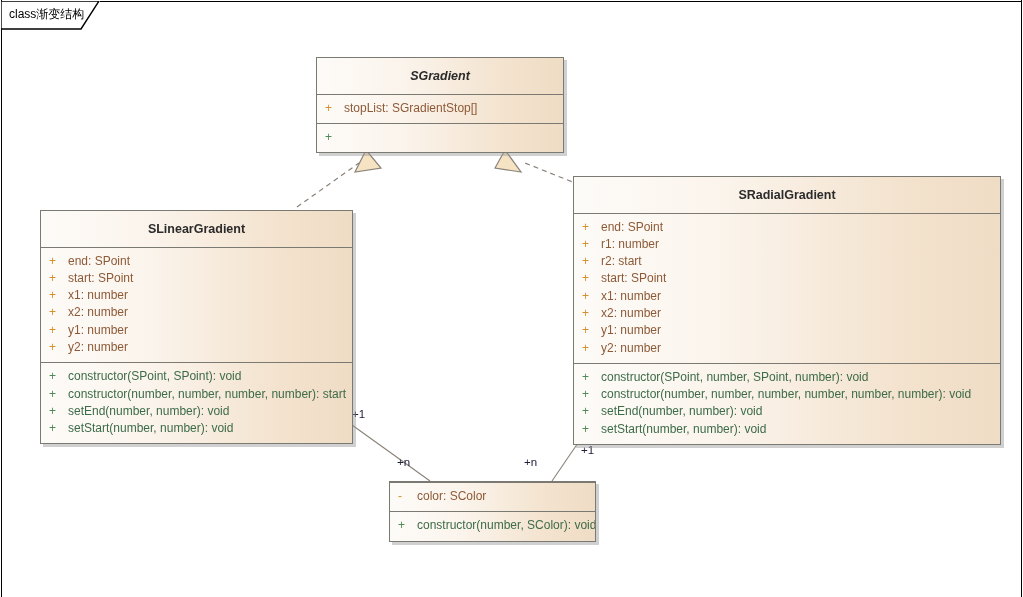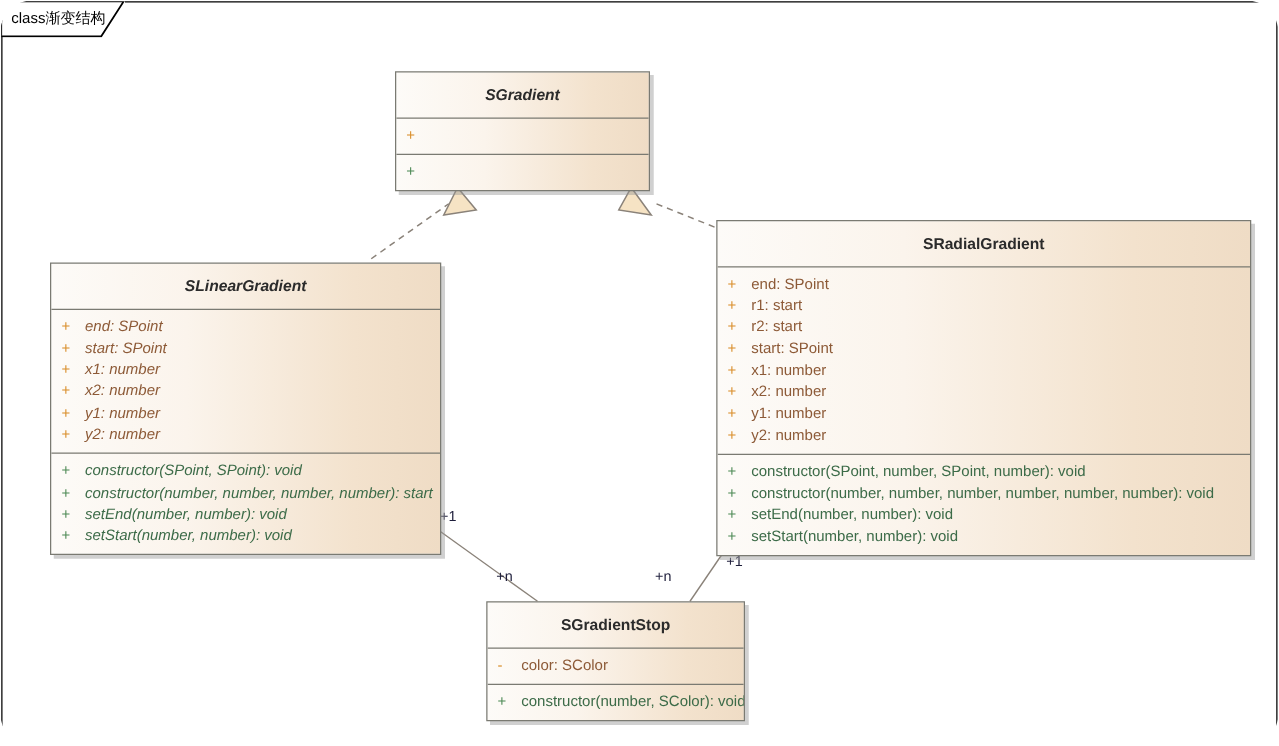--- a/index.html
+++ b/index.html
@@ -7,21 +7,20 @@
     padding: 0;
     background: #ffffff;
     font-family: "Liberation Sans", "DejaVu Sans", sans-serif;
   }
   #canvas {
     position: relative;
     width: 1023px;
     height: 597px;
     background: #ffffff;
     overflow: hidden;
-    border-radius: 27px;
   }
 
   
   .frame-border-left {
     position: absolute;
     left: 1px; top: 0; width: 1px; height: 597px;
     background: #000000;
   }
   .frame-border-right {
     position: absolute;
@@ -143,37 +142,38 @@
     <g>
       <line x1="580" y1="440" x2="552" y2="481" stroke="#8a8279" stroke-width="1.1"></line>
     </g>
   </svg>
 
   <div class="edge-label" style="left:352px; top:408px;">+1</div>
   <div class="edge-label" style="left:397px; top:456px;">+n</div>
   <div class="edge-label" style="left:524px; top:456px;">+n</div>
   <div class="edge-label" style="left:581px; top:444px;">+1</div>
 
-  <div class="uml-class" style="left:316px; top:57px; width:204px;">
+  <div class="uml-class" style="left:316px; top:57px; width:248px;">
     <div class="uml-title abstract">SGradient</div>
     <div class="uml-sep"></div>
     <div class="uml-section">
       <div class="uml-row attr">
         <span class="uml-vis">+</span>
-      </div>
-    </div>
-    <div class="uml-sep"></div>
-    <div class="uml-section">
-      <div class="uml-row op">
-        <span class="uml-vis">+</span>
-      </div>
-    </div>
-  </div>
-
-  <div class="uml-class" style="left:40px; top:210px; width:313px;font-style:italic;">
+        <span class="uml-text">stopList: SGradientStop[]</span>
+      </div>
+    </div>
+    <div class="uml-sep"></div>
+    <div class="uml-section">
+      <div class="uml-row op">
+        <span class="uml-vis">+</span>
+      </div>
+    </div>
+  </div>
+
+  <div class="uml-class" style="left:40px; top:210px; width:313px;">
     <div class="uml-title">SLinearGradient</div>
     <div class="uml-sep"></div>
     <div class="uml-section">
       <div class="uml-row attr">
         <span class="uml-vis">+</span>
         <span class="uml-text">end: SPoint</span>
       </div>
       <div class="uml-row attr">
         <span class="uml-vis">+</span>
         <span class="uml-text">start: SPoint</span>
@@ -219,21 +219,21 @@
   <div class="uml-class" style="left:573px; top:176px; width:428px;">
     <div class="uml-title">SRadialGradient</div>
     <div class="uml-sep"></div>
     <div class="uml-section">
       <div class="uml-row attr">
         <span class="uml-vis">+</span>
         <span class="uml-text">end: SPoint</span>
       </div>
       <div class="uml-row attr">
         <span class="uml-vis">+</span>
-        <span class="uml-text">r1: start</span>
+        <span class="uml-text">r1: number</span>
       </div>
       <div class="uml-row attr">
         <span class="uml-vis">+</span>
         <span class="uml-text">r2: start</span>
       </div>
       <div class="uml-row attr">
         <span class="uml-vis">+</span>
         <span class="uml-text">start: SPoint</span>
       </div>
       <div class="uml-row attr">
@@ -268,21 +268,20 @@
         <span class="uml-text">setEnd(number, number): void</span>
       </div>
       <div class="uml-row op">
         <span class="uml-vis">+</span>
         <span class="uml-text">setStart(number, number): void</span>
       </div>
     </div>
   </div>
 
   <div class="uml-class" style="left:389px; top:481px; width:207px;">
-    <div class="uml-title">SGradientStop</div>
     <div class="uml-sep"></div>
     <div class="uml-section">
       <div class="uml-row attr">
         <span class="uml-vis">-</span>
         <span class="uml-text">color: SColor</span>
       </div>
     </div>
     <div class="uml-sep"></div>
     <div class="uml-section">
       <div class="uml-row op">

